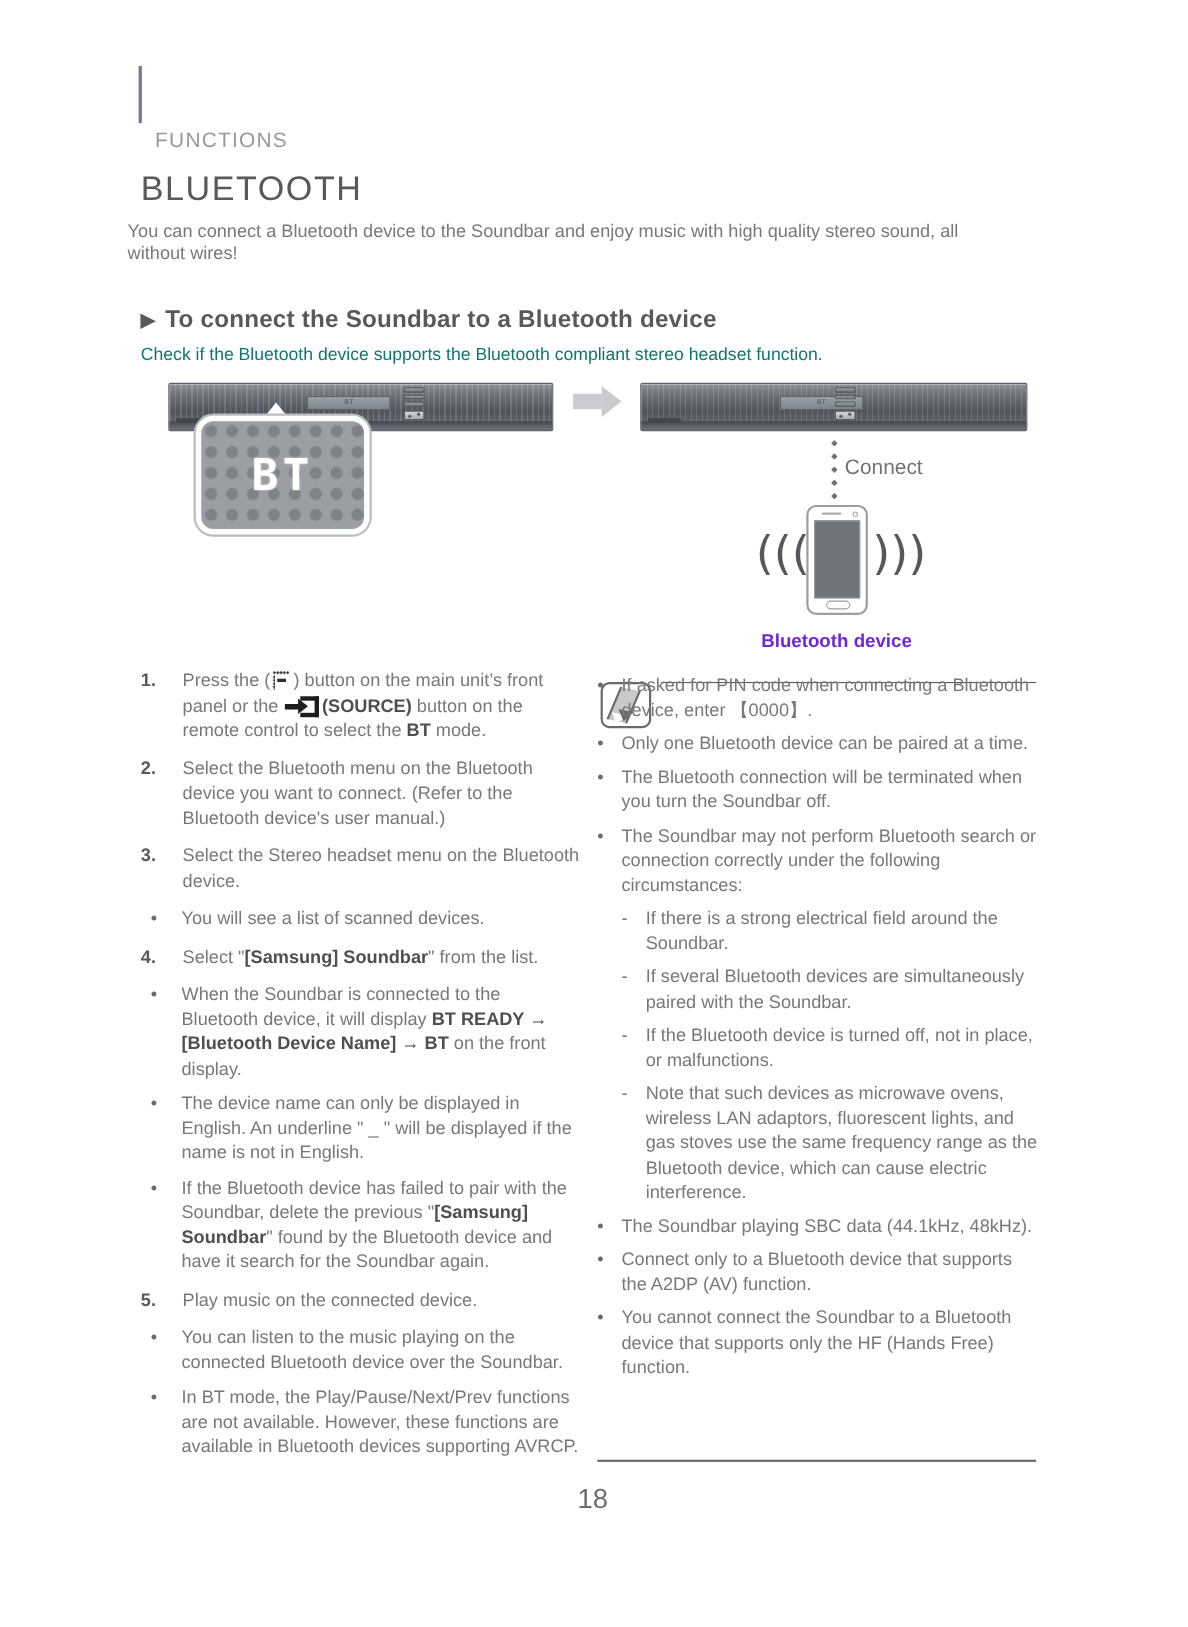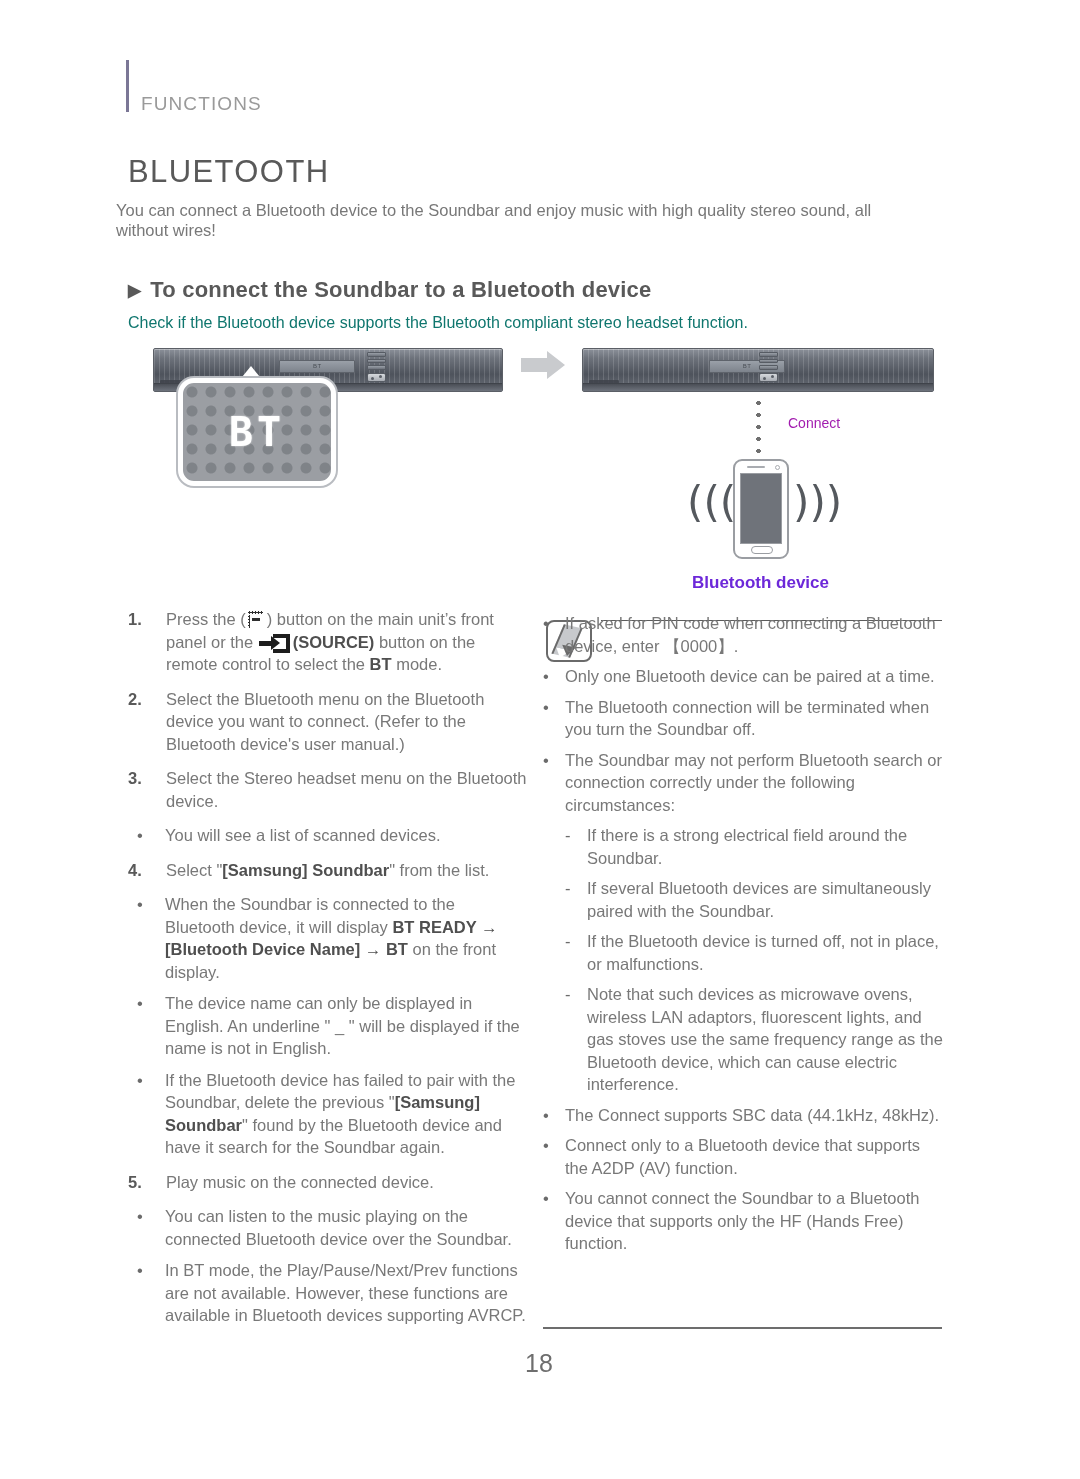--- a/index.html
+++ b/index.html
@@ -21,21 +21,21 @@
     position: absolute;
     left: 126px;
     top: 60px;
     width: 3px;
     height: 52px;
     background: #7b7796;
   }
   .hdr-cat {
     position: absolute;
     left: 141px;
-    top: 93px;
+    top: 118px;
     font-size: 19px;
     letter-spacing: 1.1px;
     color: #9a9a9a;
     font-weight: 400;
   }
   .page-title {
     position: absolute;
     left: 128px;
     top: 154px;
     font-size: 31px;
@@ -196,22 +196,22 @@
   }
 
   .dots-line {
     position: absolute; left: 756px; top: 57px;
     width: 5px; height: 58px;
     background-image: radial-gradient(circle, #6f6f6f 2.2px, rgba(0,0,0,0) 2.4px);
     background-size: 5px 12px;
     background-repeat: repeat-y;
   }
   .lbl-connect {
-    position: absolute; left: 788px; top: 415px;
-    font-size: 14px; color: #a21caf;
+    position: absolute; left: 768px; top: 415px;
+    font-size: 19px; color: #737373;
   }
   .lbl-device {
     position: absolute; left: 692px; top: 573px;
     font-size: 17px; font-weight: bold; color: #6d28d9;
   }
 
   .phone {
     position: absolute;
     left: 733px; top: 119px;
     width: 52px; height: 96px;
@@ -563,21 +563,21 @@
         <span class="txt">If the Bluetooth device is turned off, not in place, or malfunctions.</span>
       </li>
       <li class="rt-item">
         <span class="mk">-</span>
         <span class="txt">Note that such devices as microwave ovens, wireless LAN adaptors, fluorescent lights, and gas stoves use the same frequency range as the Bluetooth device, which can cause electric interference.</span>
       </li>
     </ul>
 
     <li class="rt-item">
       <span class="mk">•</span>
-      <span class="txt">The Connect supports SBC data (44.1kHz, 48kHz).</span>
+      <span class="txt">The Soundbar playing SBC data (44.1kHz, 48kHz).</span>
     </li>
     <li class="rt-item">
       <span class="mk">•</span>
       <span class="txt">Connect only to a Bluetooth device that supports the A2DP (AV) function.</span>
     </li>
     <li class="rt-item">
       <span class="mk">•</span>
       <span class="txt">You cannot connect the Soundbar to a Bluetooth device that supports only the HF (Hands Free) function.</span>
     </li>
 

